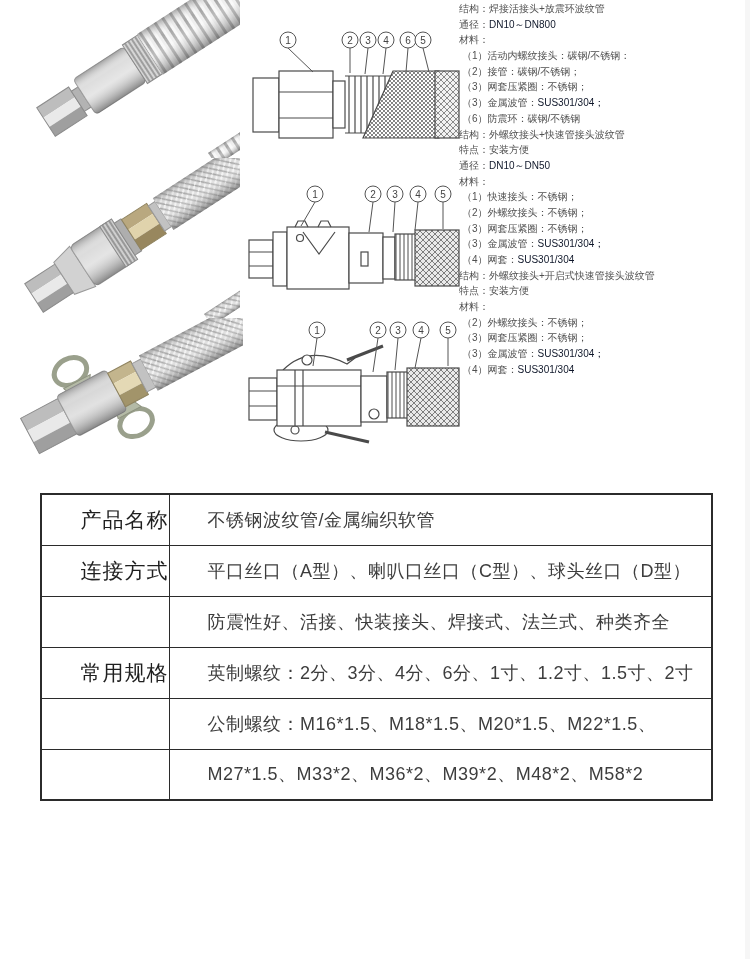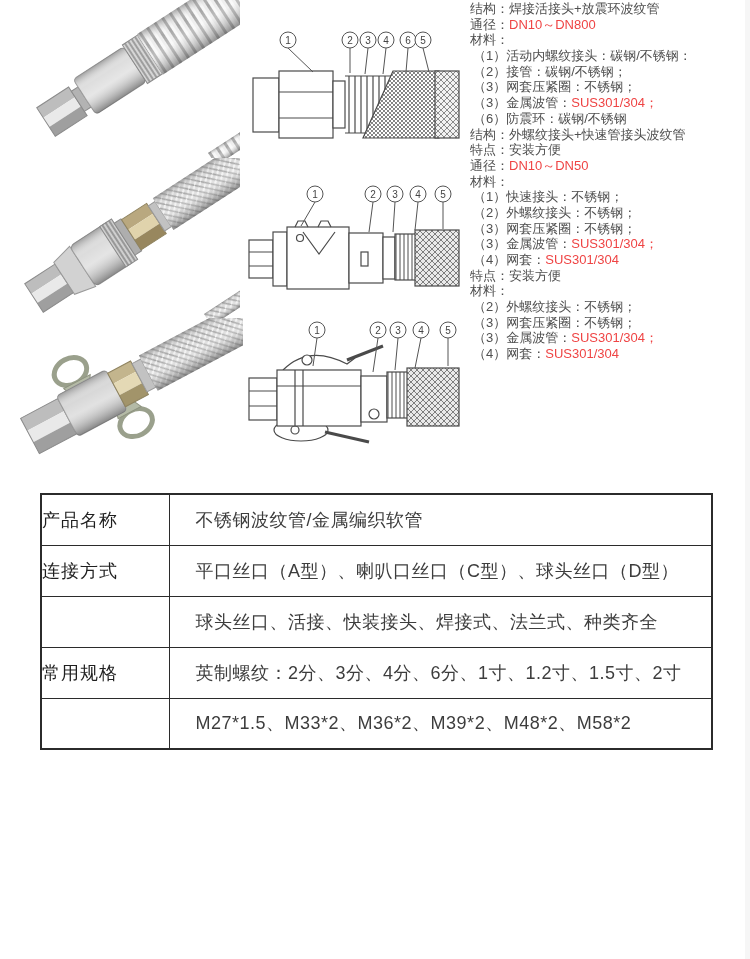--- a/index.html
+++ b/index.html
@@ -7,34 +7,34 @@
   body{position:relative;width:750px;height:959px;overflow:hidden;
        font-family:"Liberation Sans","DejaVu Sans",sans-serif}
 
   
   .top{position:absolute;left:0;top:0;width:750px;height:474px}
   .photo{position:absolute;left:0;background:#fff;overflow:hidden}
   .photo svg{display:block}
   .diagram{position:absolute;left:243px;width:222px;background:#fff}
   .diagram svg{display:block;width:222px}
 
-  .spec-col{position:absolute;left:470px;top:1px;width:280px;
-            font-size:13px;line-height:15.7px;color:#4f4f4f;white-space:nowrap}
+  .spec-col{position:absolute;left:459px;top:1px;width:280px;
+            font-size:10px;line-height:15.7px;color:#4f4f4f;white-space:nowrap}
   .spec-line{height:15.7px}
-  .spec-line .hl{color:#ef4444}
+  .spec-line .hl{color:#0f172a}
   .spec-line.mat{padding-left:3px}
 
   
   .table-wrap{position:absolute;left:40px;top:493px}
   table{border-collapse:collapse;table-layout:fixed;width:673px;border:2px solid #2b2b2b}
   th,td{border:1px solid #2b2b2b;height:51px;vertical-align:middle;
         font-family:"Liberation Sans","DejaVu Sans",sans-serif}
-  th{width:128px;font-size:18px;font-weight:500;color:#1f1f1f;text-align:left;
+  th{width:128px;font-size:21px;font-weight:500;color:#1f1f1f;text-align:right;
      letter-spacing:1px;white-space:nowrap}
-  td{font-size:18px;color:#3d3d3d;padding-left:26px;letter-spacing:.5px;white-space:nowrap}
+  td{font-size:18px;color:#3d3d3d;padding-left:38px;letter-spacing:.5px;white-space:nowrap}
 
   .edge-right{position:absolute;right:0;top:0;width:5px;height:959px;background:#f6f6f6}
 </style>
 </head>
 <body>
 
 <div class="top">
 
   <div class="photo" style="top:0;height:158px;width:240px">
     <svg viewBox="0 0 240 158" width="240" height="158">
@@ -321,20 +321,21 @@
         <div class="spec-line"><span>特点：</span><span>安装方便</span></div>
         <div class="spec-line"><span>通径：</span><span class="hl">DN10～DN50</span></div>
         <div class="spec-line"><span>材料：</span></div>
         <div class="spec-line mat"><span>（1）</span><span>快速接头：</span><span>不锈钢；</span></div>
         <div class="spec-line mat"><span>（2）</span><span>外螺纹接头：</span><span>不锈钢；</span></div>
         <div class="spec-line mat"><span>（3）</span><span>网套压紧圈：</span><span>不锈钢；</span></div>
         <div class="spec-line mat"><span>（3）</span><span>金属波管：</span><span class="hl">SUS301/304；</span></div>
         <div class="spec-line mat"><span>（4）</span><span>网套：</span><span class="hl">SUS301/304</span></div>
       </div>
       <div class="spec-section">
+        <div class="spec-line"><span>结构：</span><span>外螺纹接头+开启式快速管接头波纹管</span></div>
         <div class="spec-line"><span>特点：</span><span>安装方便</span></div>
         <div class="spec-line"><span>材料：</span></div>
         <div class="spec-line mat"><span>（2）</span><span>外螺纹接头：</span><span>不锈钢；</span></div>
         <div class="spec-line mat"><span>（3）</span><span>网套压紧圈：</span><span>不锈钢；</span></div>
         <div class="spec-line mat"><span>（3）</span><span>金属波管：</span><span class="hl">SUS301/304；</span></div>
         <div class="spec-line mat"><span>（4）</span><span>网套：</span><span class="hl">SUS301/304</span></div>
       </div>
     </div>
 </div>
 
@@ -344,25 +345,29 @@
         <tr>
           <th>产品名称</th>
           <td>不锈钢波纹管/金属编织软管</td>
         </tr>
         <tr>
           <th>连接方式</th>
           <td>平口丝口（A型）、喇叭口丝口（C型）、球头丝口（D型）</td>
         </tr>
         <tr>
           <th></th>
-          <td>球头丝口、活接、快装接头、焊接式、法兰式、种类齐全</td>
+          <td>防震性好、活接、快装接头、焊接式、法兰式、种类齐全</td>
         </tr>
         <tr>
           <th>常用规格</th>
           <td>英制螺纹：2分、3分、4分、6分、1寸、1.2寸、1.5寸、2寸</td>
+        </tr>
+        <tr>
+          <th></th>
+          <td>公制螺纹：M16*1.5、M18*1.5、M20*1.5、M22*1.5、</td>
         </tr>
         <tr>
           <th></th>
           <td>M27*1.5、M33*2、M36*2、M39*2、M48*2、M58*2</td>
         </tr>
       </tbody>
   </table>
 </div>
 
 <div class="edge-right"></div>

